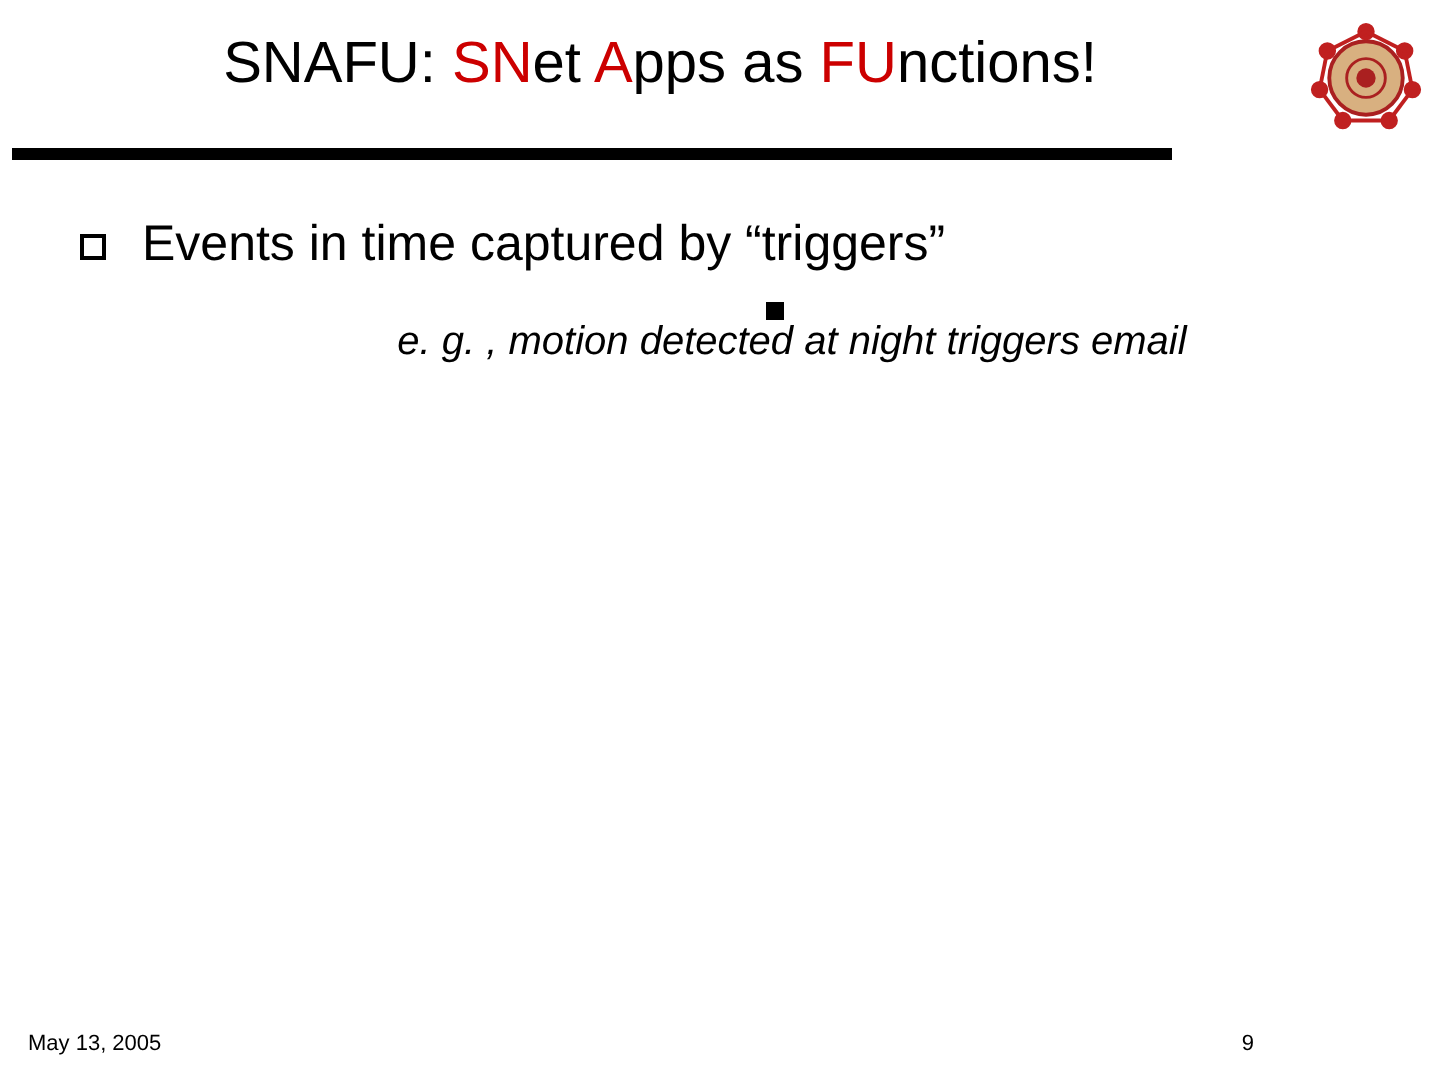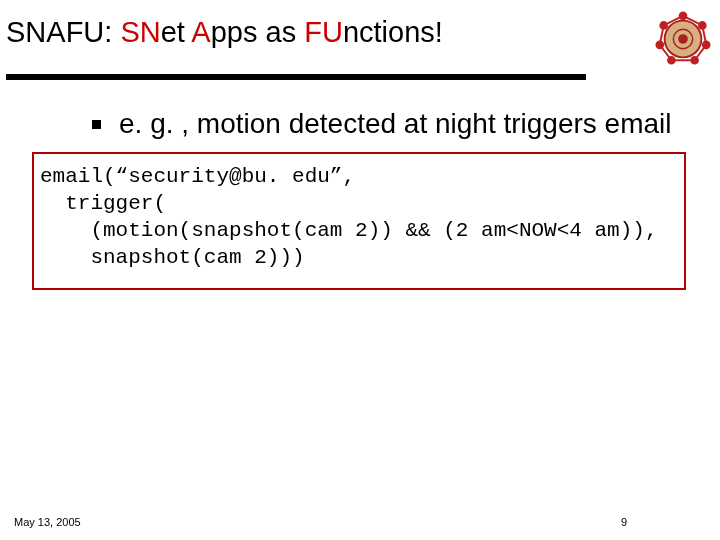--- a/index.html
+++ b/index.html
@@ -12,20 +12,21 @@
   .slide {
     width: 720px;
     height: 540px;
     position: relative;
     padding: 0;
   }
   .title-row {
     display: flex;
     align-items: flex-start;
     padding: 16px 10px 0 6px;
+    text-align: center;
   }
   .title {
     font-family: Verdana, sans-serif;
     font-size: 29px;
     font-weight: 400;
     color: #000;
     flex: 1;
     white-space: nowrap;
     letter-spacing: 0px;
   }
@@ -57,24 +58,26 @@
     display: inline-block;
     width: 13px;
     height: 13px;
     border: 2px solid #000;
     margin-right: 18px;
     margin-top: 2px;
   }
   .bullet-lvl2 {
     display: flex;
     align-items: center;
-    font-size: 28px;
+    font-size: 20px;
     color: #000;
+    font-style: italic;
     padding-left: 72px;
     margin-bottom: 12px;
+    flex-direction: column;
   }
   .square-solid {
     display: inline-block;
     width: 9px;
     height: 9px;
     background: #000;
     margin-right: 18px;
   }
   .code-box {
     margin: 4px 14px 0 12px;
@@ -132,28 +135,28 @@
         </g>
         <circle cx="30" cy="30" r="10" fill="none" stroke="#aa2020" stroke-width="1.5"></circle>
         <circle cx="30" cy="30" r="5" fill="#aa2020"></circle>
       </svg>
     </div>
   </div>
 
   <div class="rule"></div>
 
   <div class="content">
+    <div class="bullet-lvl1">
+      <span class="square-open"></span>
+      <span>Events in time captured by “triggers”</span>
+    </div>
     <div class="bullet-lvl2">
       <span class="square-solid"></span>
       <span>e. g. , motion detected at night triggers email</span>
     </div>
-    <div class="code-box"><span>email(“security@bu. edu”,
-  trigger(
-    (motion(snapshot(cam 2)) &amp;&amp; (2 am&lt;NOW&lt;4 am)),
-    snapshot(cam 2)))</span></div>
   </div>
 
   <div class="footer">
     <div class="left">May 13, 2005</div>
     <div class="right">9</div>
   </div>
 
 </div>
 
 </body></html>

